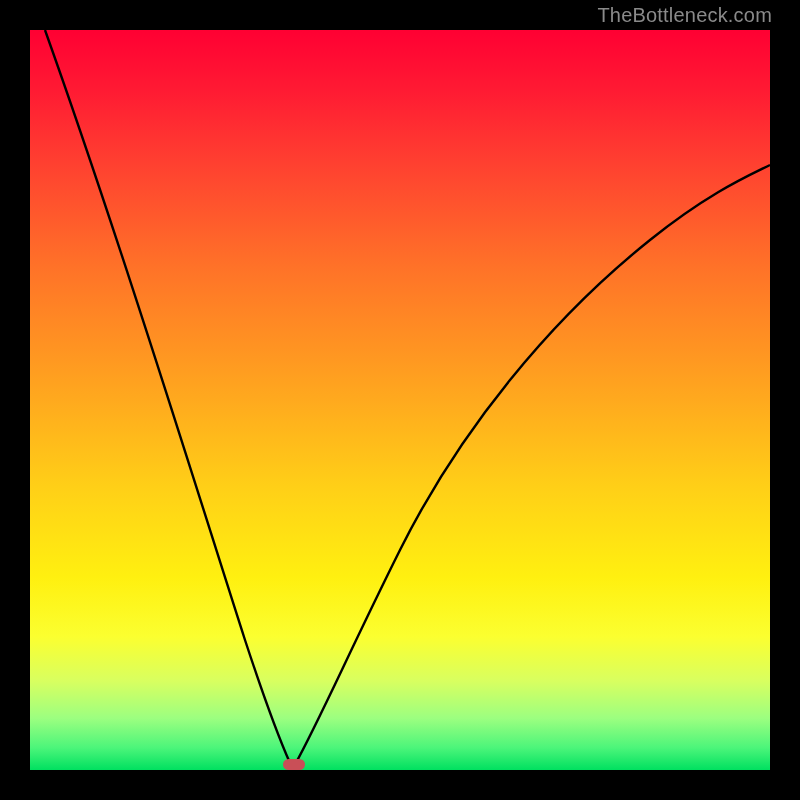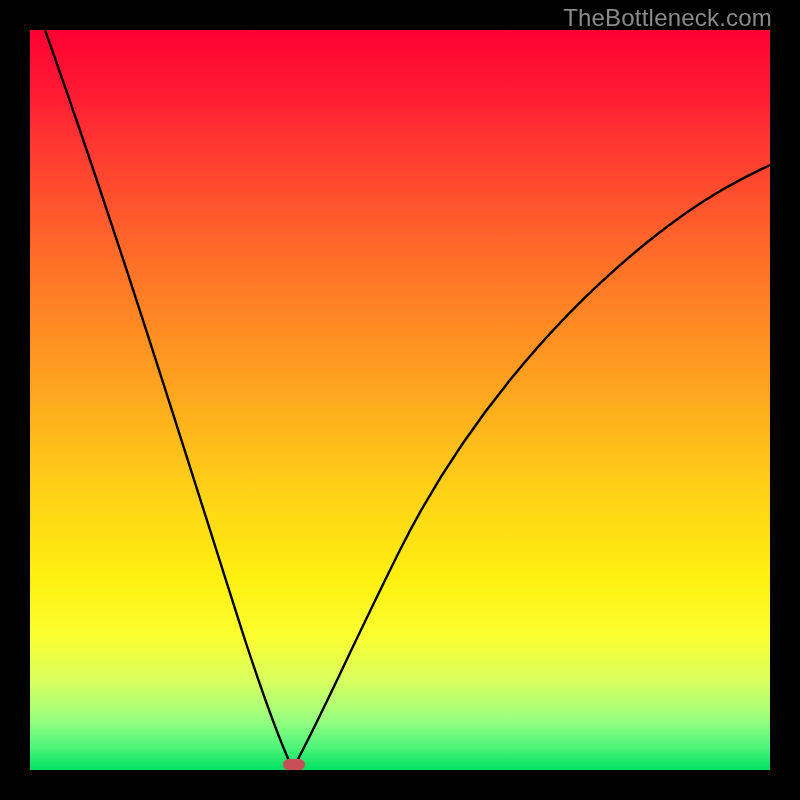--- a/index.html
+++ b/index.html
@@ -45,21 +45,21 @@
       #9cff80 93%,
       #4cf57a 97%,
       #00e060 100%
     );
   }
   .watermark {
     position: absolute;
     top: 4px;
     right: 28px;
     color: #8a8a8a;
-    font-size: 24px;
+    font-size: 20px;
     font-weight: 500;
     letter-spacing: 0.2px;
     user-select: none;
   }
   svg.curve {
     position: absolute;
     inset: 0;
   }
 </style>
 </head>

